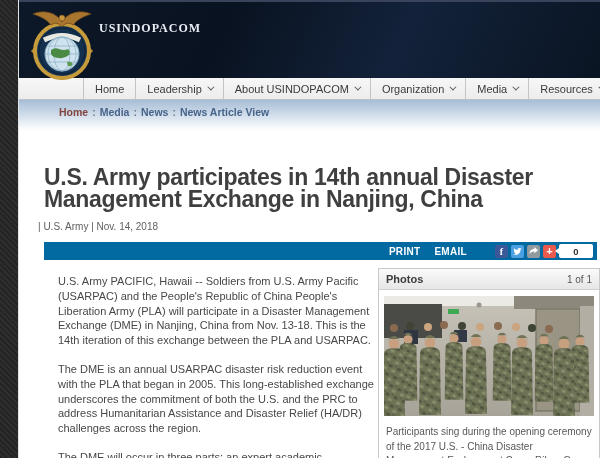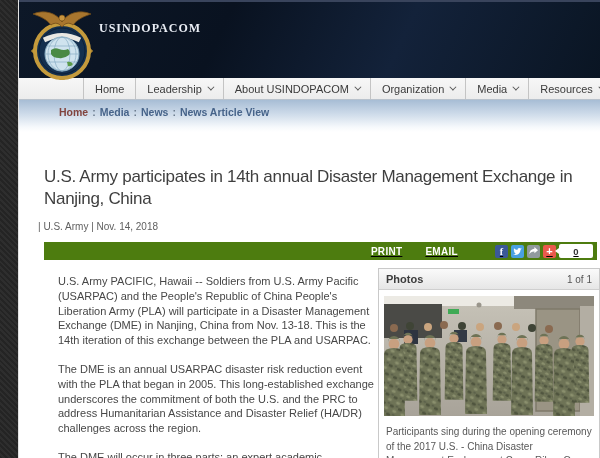--- a/index.html
+++ b/index.html
@@ -41,28 +41,28 @@
     height:32px; background:linear-gradient(#a7bdd5 0%, #cfdcea 45%, #f6f9fc 85%, #ffffff 100%);
     padding:6px 0 0 40px; font-size:10.5px; font-weight:bold;
   }
   .crumb { color:#47648a; text-decoration:none; cursor:pointer; }
   .crumb.first { color:#82443e; }
   .crumb-sep { color:#6b7b8d; margin:0 4px; font-weight:bold; }
 
   
   .article-title {
     margin:34px 20px 0 25px; width:554px;
-    font-size:17px; letter-spacing:-0.3px; line-height:22px; color:#3f3f3f; font-weight:normal;
+    font-size:23px; letter-spacing:-0.3px; line-height:22px; color:#3f3f3f; font-weight:bold;
   }
   .byline { margin:11px 0 0 19px; font-size:10px; color:#5f5f5f; }
 
   
   .toolbar {
-    margin:10px 0 0 25px; width:553px; height:18px; background:#4d7c0f;
-    display:flex; align-items:center; justify-content:flex-end; gap:23px; padding-right:4px;text-decoration:underline;
+    margin:10px 0 0 25px; width:553px; height:18px; background:#0369a1;
+    display:flex; align-items:center; justify-content:flex-end; gap:14px; padding-right:4px;
   }
   .tool-label { color:#fff; font-size:10px; font-weight:bold; letter-spacing:.3px; cursor:pointer; }
   .share-icons { display:flex; align-items:center; gap:3px; margin-left:14px; }
   .sicon { width:13px; height:13px; border-radius:2px; display:flex; align-items:center; justify-content:center; color:#fff; font-size:10px; font-weight:bold; cursor:pointer; }
   .sicon.fb { background:#3b5998; font-family:"Liberation Serif",serif; }
   .sicon.tw { background:#4aa0e0; }
   .sicon.more { background:#919a9e; font-size:9px; }
   .sicon.plus { background:#e9594c; font-size:11px; }
   .count-box { position:relative; width:34px; height:14px; background:#fff; border-radius:2px; display:flex; align-items:center; justify-content:center; font-size:9.5px; font-weight:bold; color:#333; }
   .count-box::before { content:""; position:absolute; left:-4px; top:4px; border-top:3px solid transparent; border-bottom:3px solid transparent; border-right:4px solid #fff; }

